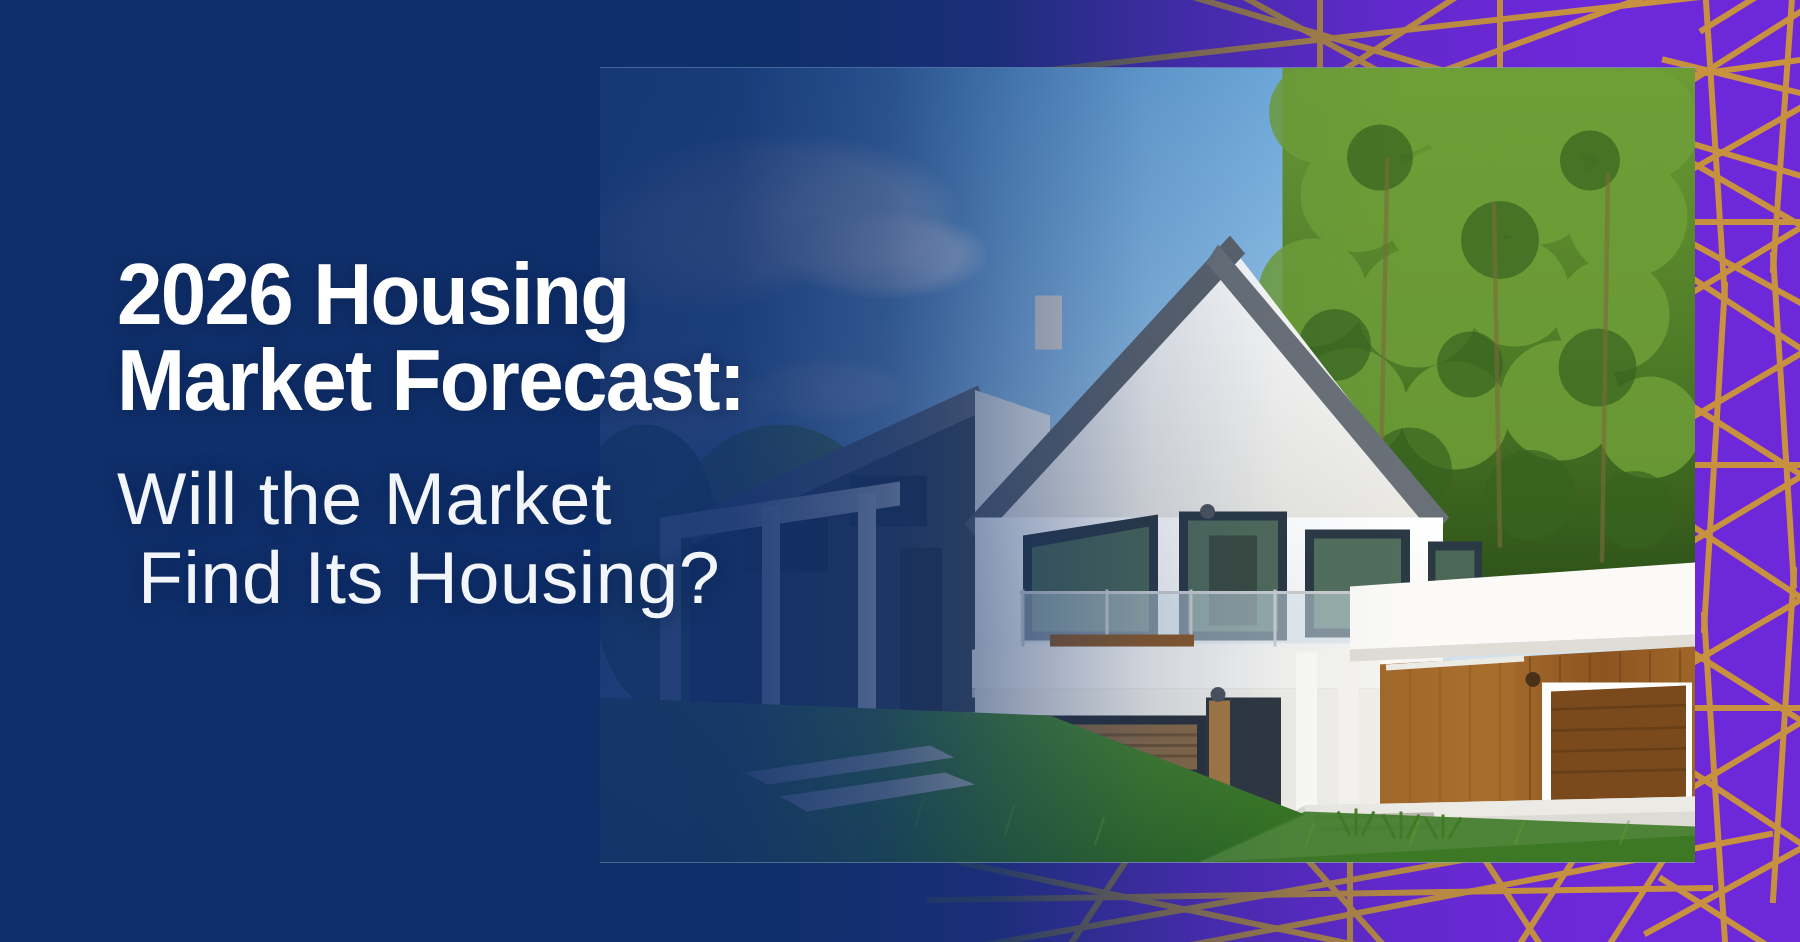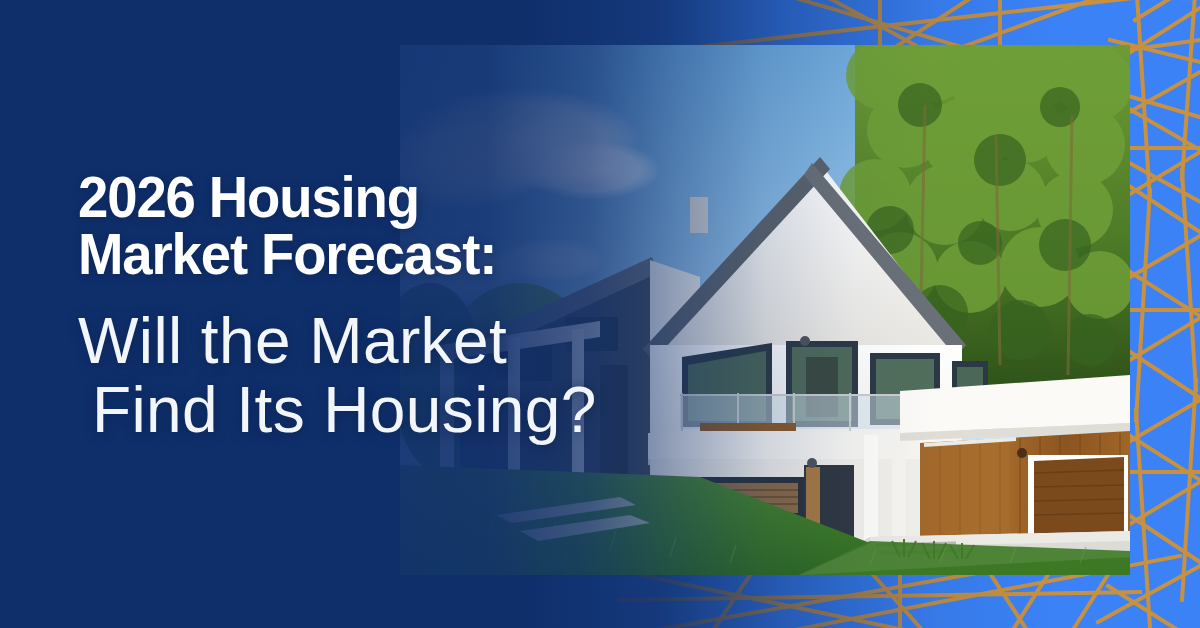--- a/index.html
+++ b/index.html
@@ -5,21 +5,21 @@
 <style>
   * { margin:0; padding:0; box-sizing:border-box; }
   html,body{
     width:1200px; height:628px; overflow:hidden;
     font-family:"Liberation Sans", sans-serif;
     background:#0f2f6b;
   }
   .banner{
     position:relative;
     width:1200px; height:628px;
-    background:#3b82f6;
+    background:#6d28d9;
     overflow:hidden;
   }
 
   
   .pattern-layer{
     position:absolute; inset:0;
     z-index:1;
     pointer-events:none;
   }
   .pattern-layer svg{ display:block; width:1200px; height:628px; }
@@ -81,21 +81,21 @@
     transform-origin:left top;
     white-space:nowrap;
     text-shadow:0 1px 10px rgba(8,26,62,.45);
   }
   .headline .hl-line{ display:block; }
   .subhead{
     margin-top:24px;
     color:#f2f5fa;
     font-family:"Liberation Sans", sans-serif;
     font-weight:300;
-    font-size:64px;
+    font-size:49px;
     line-height:1.08;
     letter-spacing:0.4px;
     white-space:nowrap;
     text-shadow:0 1px 12px rgba(8,26,62,.55);
   }
   .subhead .sh-line{ display:block; }
   .sh-line.indent{ padding-left:14px; }
 </style>
 </head>
 <body>

